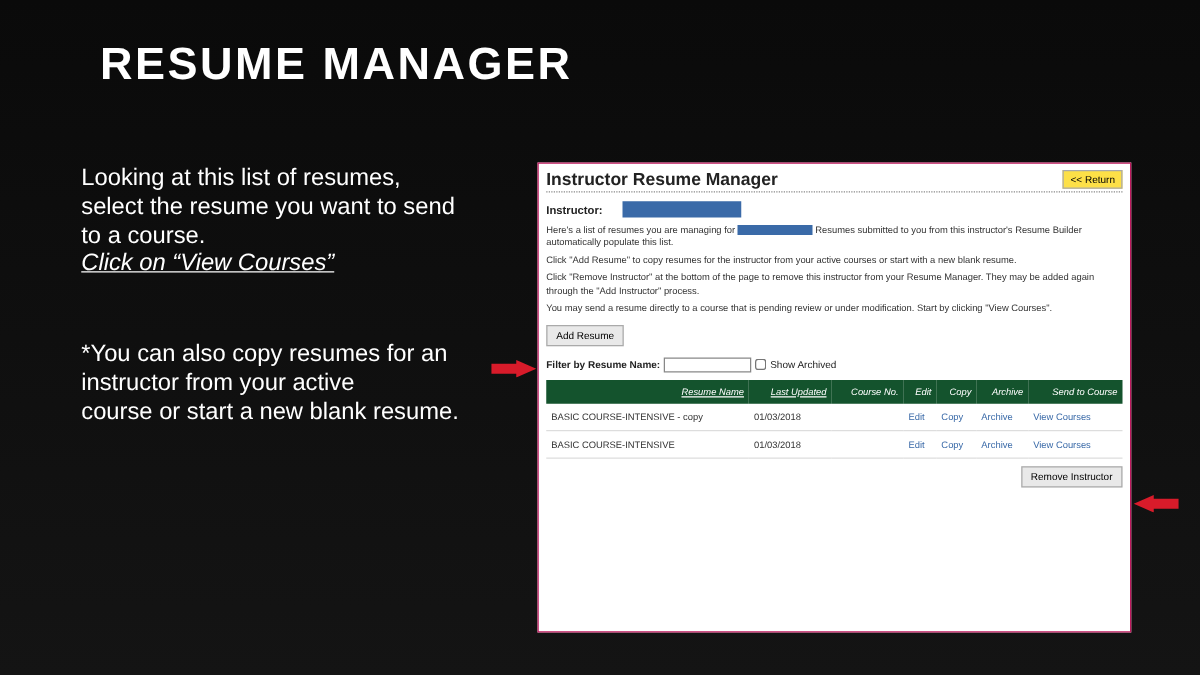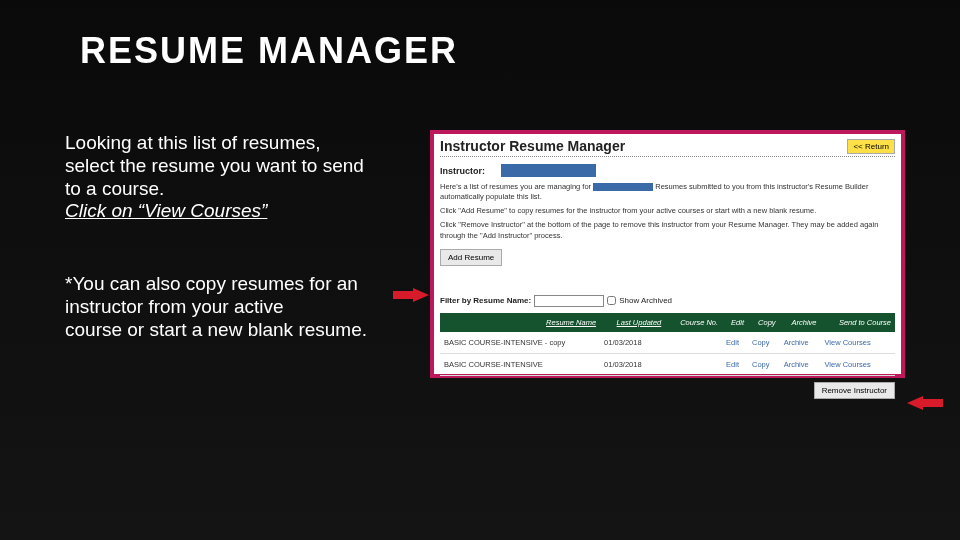--- a/index.html
+++ b/index.html
@@ -28,26 +28,26 @@
     line-height: 1.2;
     color: #fff;
   }
   .left-col .para1 { margin-bottom: 50px; }
   .left-col .underline { text-decoration: underline; font-style: italic; }
   .app-panel {
     position: absolute;
     top: 130px;
     left: 430px;
     width: 475px;
-    height: 248px;
+    height: 376px;
     background: #fff;
     color: #222;
     font-family: Arial, sans-serif;
     font-size: 8px;
-    border: 4px solid #be185d;
+    border: 1px solid #be185d;
   }
   .app-header {
     display: flex;
     justify-content: space-between;
     align-items: center;
     padding: 4px 6px 2px 6px;
   }
   .app-header h1 {
     font-size: 14px;
     font-weight: 700;
@@ -95,21 +95,20 @@
     cursor: pointer;
     display: inline-block;
   }
   .filter-row {
     padding: 3px 19px 6px 6px;
     font-size: 8px;
     font-weight: 700;
     display: flex;
     align-items: center;
     gap: 3px;
-    margin-top: 20px;
   }
   .filter-input {
     width: 70px;
     height: 12px;
     border: 1px solid #888;
     font-size: 8px;
     padding: 0 2px;
   }
   .filter-row label { font-weight: 400; }
   .filter-row input[type="checkbox"] {
@@ -184,20 +183,21 @@
     <span>Instructor:</span>
     <span class="blue-block"></span>
   </div>
   <p class="blurb">
     <span>Here's a list of resumes you are managing for</span>
     <span class="blue-block" style="width:60px;height:8px;"></span>
     <span>Resumes submitted to you from this instructor's Resume Builder automatically populate this list.</span>
   </p>
   <p class="blurb">Click "Add Resume" to copy resumes for the instructor from your active courses or start with a new blank resume.</p>
   <p class="blurb">Click "Remove Instructor" at the bottom of the page to remove this instructor from your Resume Manager. They may be added again through the "Add Instructor" process.</p>
+  <p class="blurb">You may send a resume directly to a course that is pending review or under modification. Start by clicking "View Courses".</p>
   <button class="add-resume-btn">Add Resume</button>
   <div class="filter-row">
     <span>Filter by Resume Name:</span>
     <input class="filter-input" type="text" value="" style="">
     <input type="checkbox" style="">
     <label>Show Archived</label>
   </div>
   <table>
     <thead>
       <tr>

